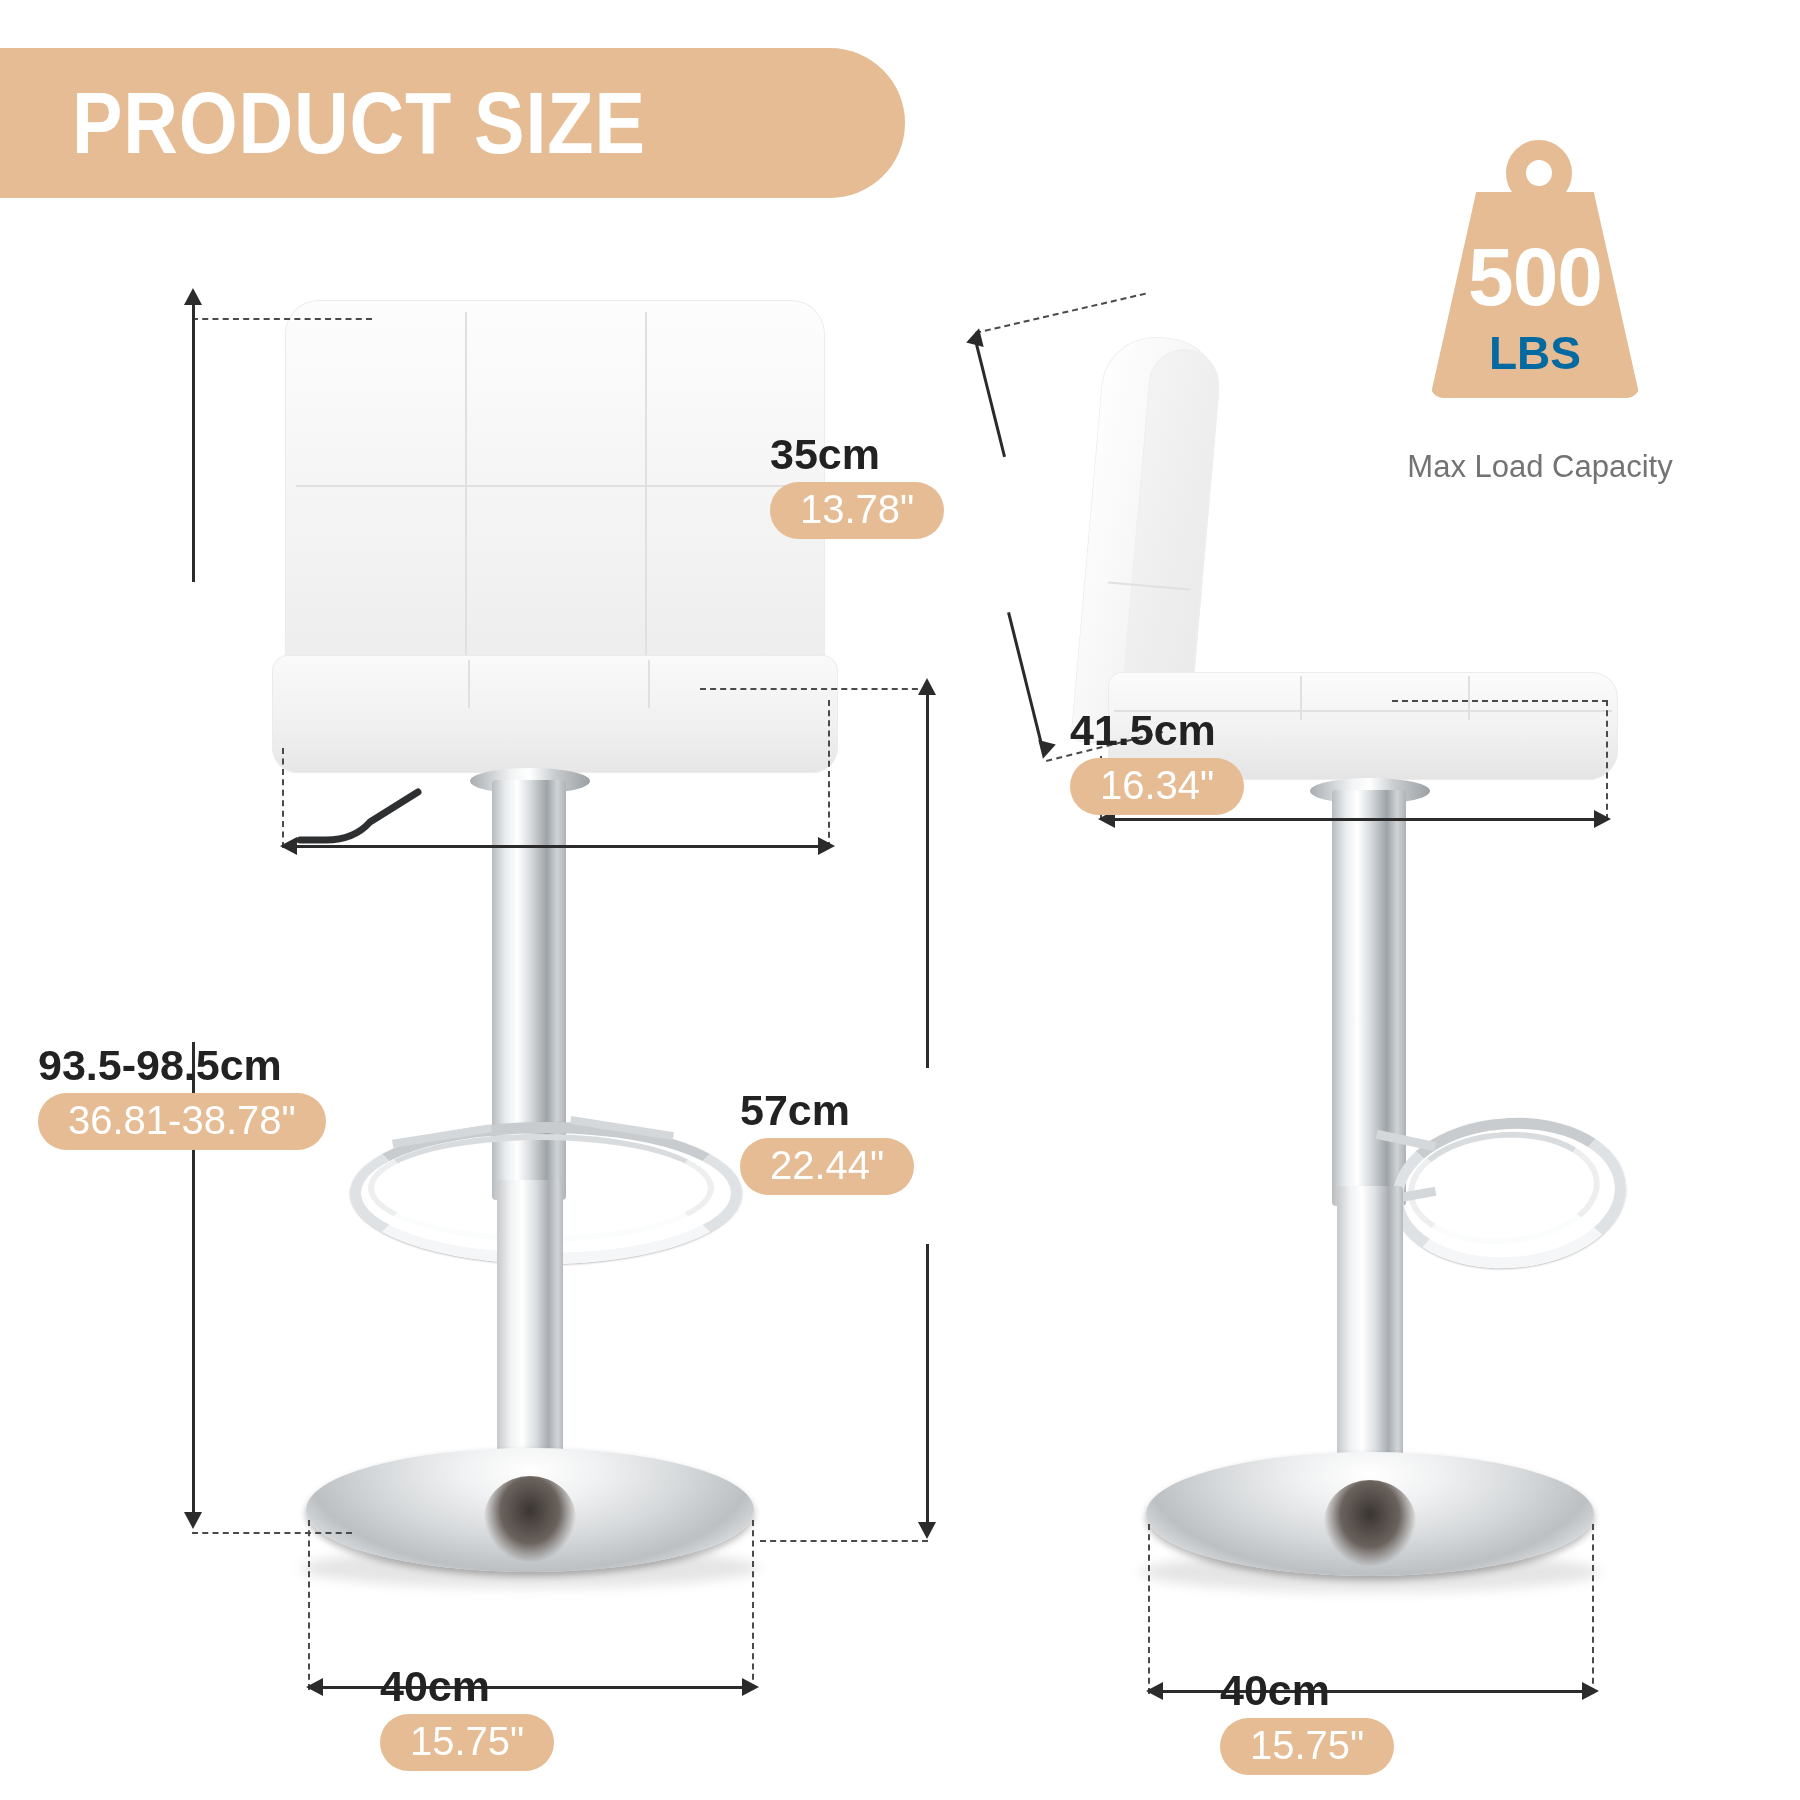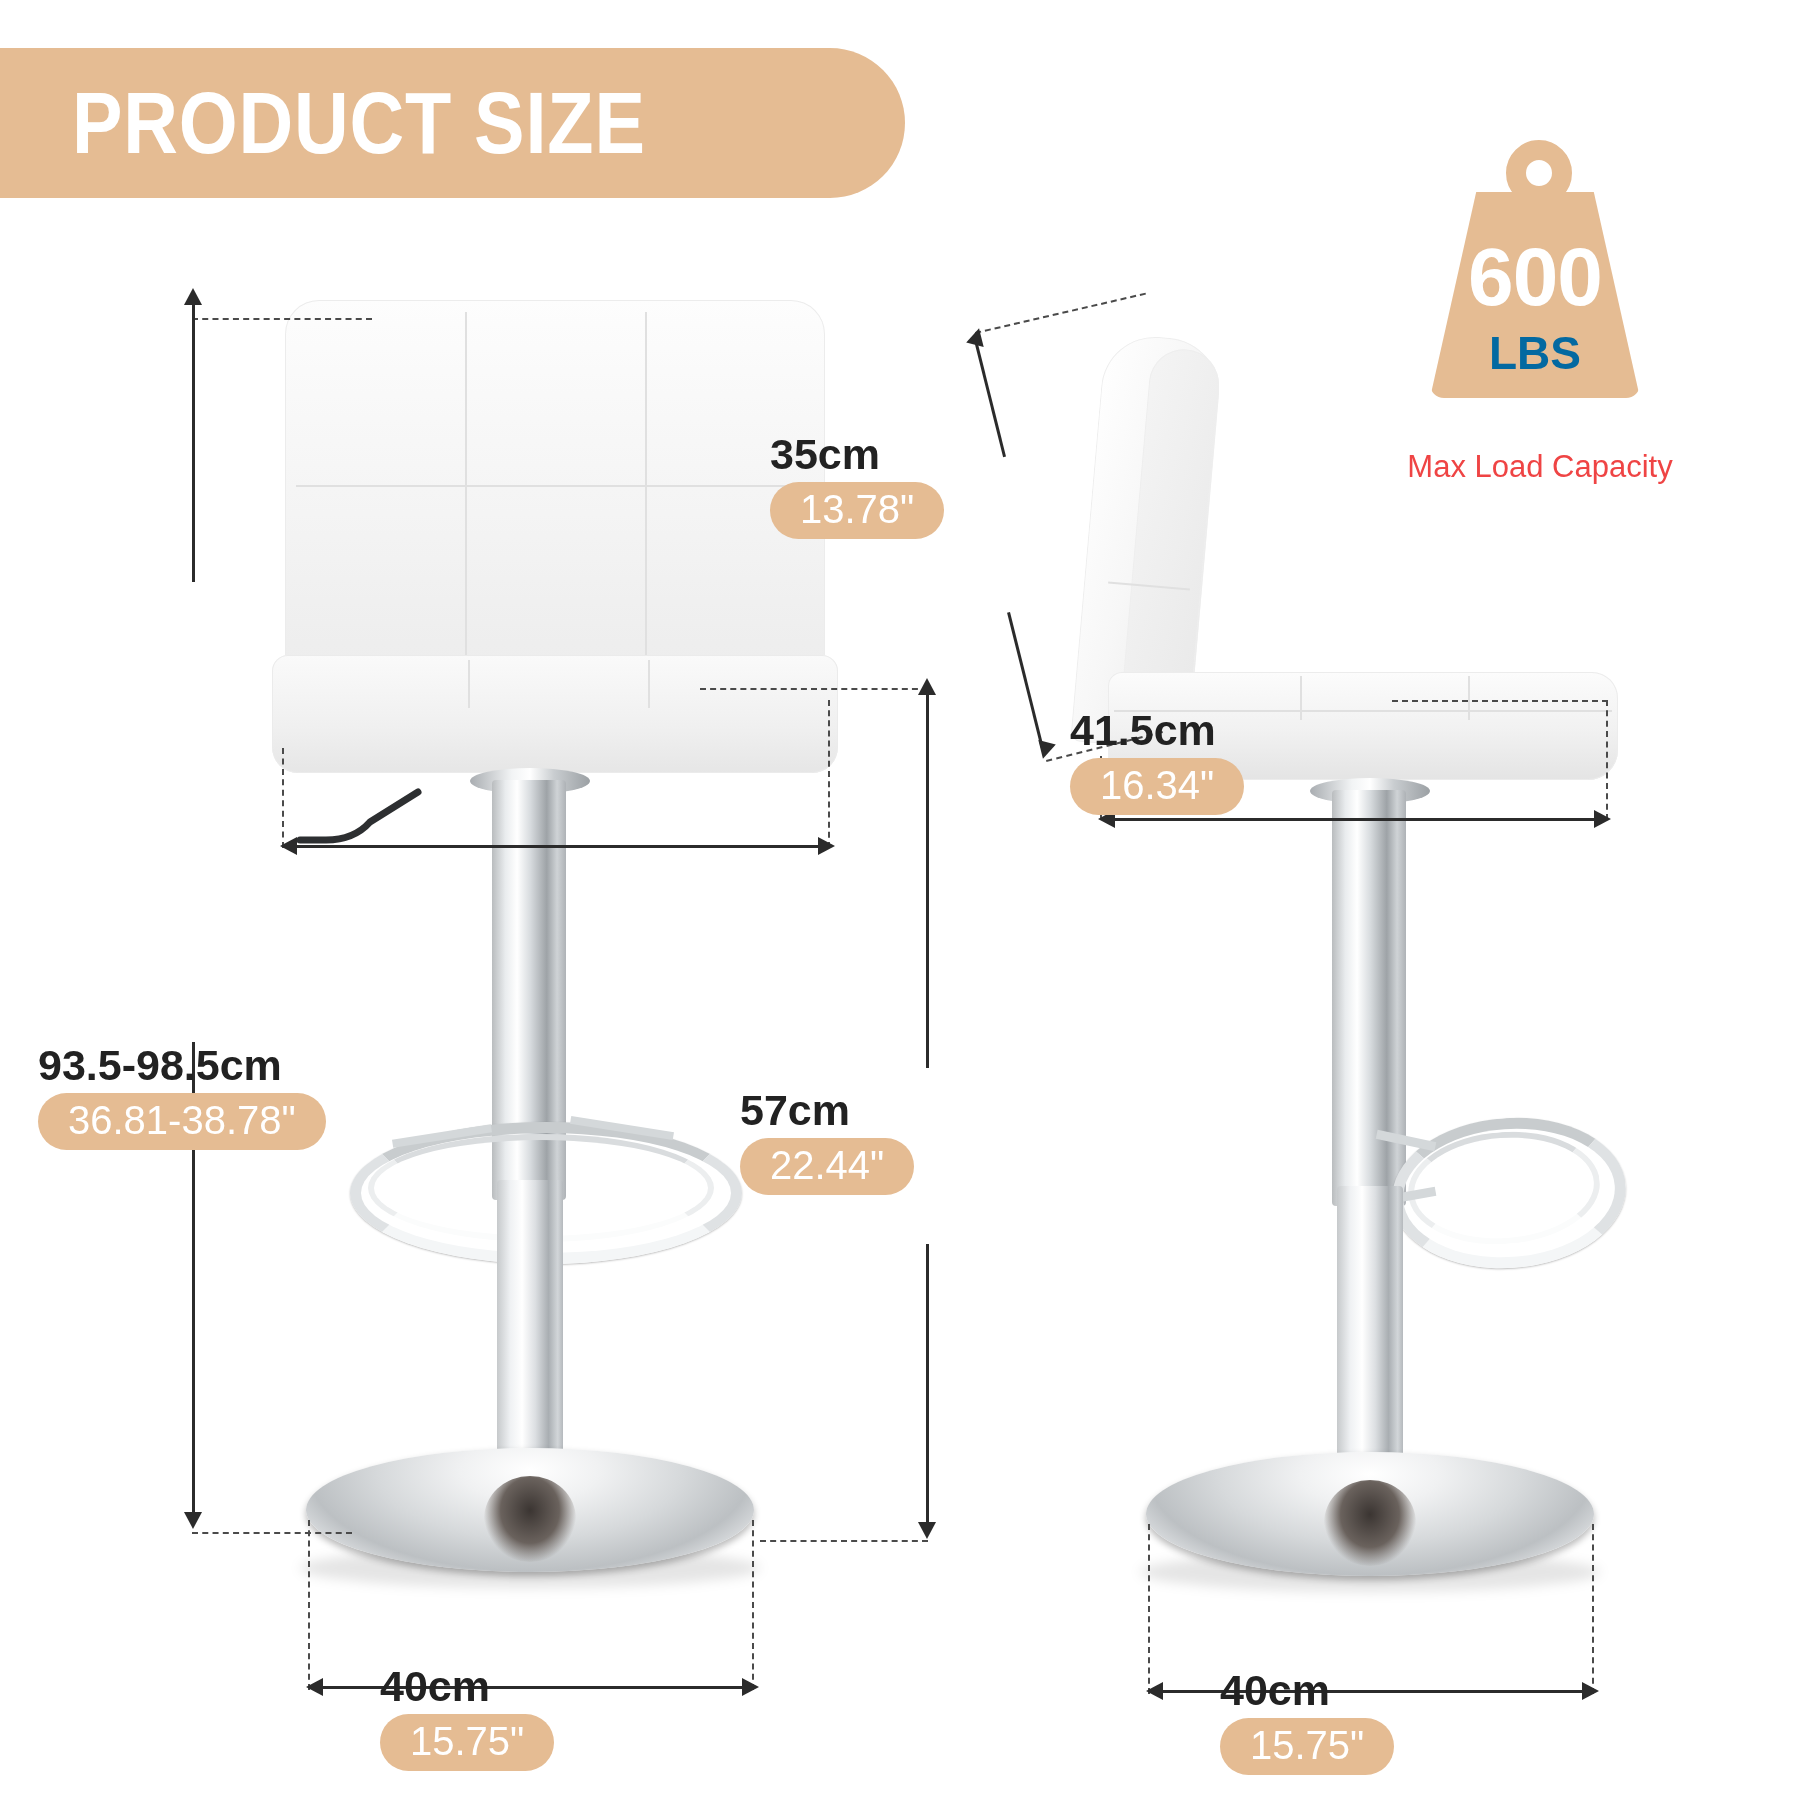--- a/index.html
+++ b/index.html
@@ -19,21 +19,21 @@
   .weight-ring{position:absolute;left:76px;top:0;width:66px;height:66px;border-radius:50%;
         border:20px solid #e5bc93;box-sizing:border-box;}
   .weight-body{position:absolute;left:0;top:52px;width:210px;height:206px;
         background:#e5bc93;border-radius:14px;
         clip-path:polygon(22% 0%,78% 0%,100% 100%,0% 100%);}
   .weight-num{position:absolute;left:0;top:96px;width:210px;text-align:center;
         color:#fff;font-size:82px;font-weight:700;line-height:1;letter-spacing:-1px;}
   .weight-unit{position:absolute;left:0;top:190px;width:210px;text-align:center;
         color:#0369a1;font-size:46px;font-weight:700;line-height:1;}
   .weight-cap{position:absolute;left:1395px;top:449px;width:290px;text-align:center;
-        color:#ef4444;font-size:31px;font-weight:400;}
+        color:#737373;font-size:31px;font-weight:400;}
 
   
   .dim{position:absolute;text-align:left;}
   .dim .cm{color:#222;font-size:43px;font-weight:600;line-height:1.05;white-space:nowrap;}
   .dim .inch{display:inline-block;margin-top:5px;background:#e5bc93;color:#fff;
         font-size:40px;font-weight:500;border-radius:40px;padding:6px 30px 9px;
         line-height:1.05;white-space:nowrap;}
 
   
   .solid-v{position:absolute;width:0;border-left:3px solid #2b2b2b;}
@@ -92,21 +92,21 @@
 <body>
 
 <div id="stage">
 
   <div class="banner"></div>
   <div class="banner-text">PRODUCT SIZE</div>
 
   <div class="weight-wrap">
     <div class="weight-ring"></div>
     <div class="weight-body"></div>
-    <div class="weight-num">600</div>
+    <div class="weight-num">500</div>
     <div class="weight-unit">LBS</div>
   </div>
   <div class="weight-cap">Max Load Capacity</div>
 
   <div class="chair">
 
     <div class="back-f" style="left:285px;top:300px;width:540px;height:430px;"></div>
 
     <div class="tuft-line tuft-v" style="left:465px;top:312px;height:400px;"></div>
     <div class="tuft-line tuft-v" style="left:645px;top:312px;height:400px;"></div>

